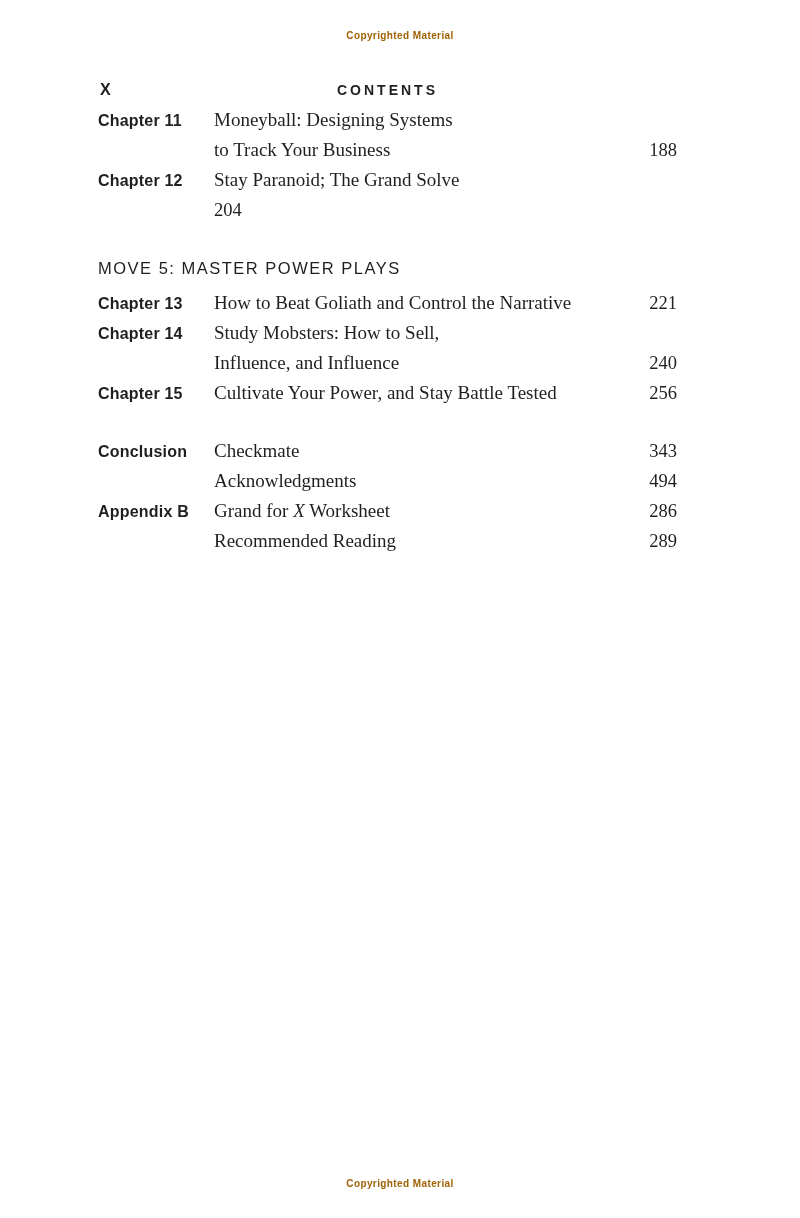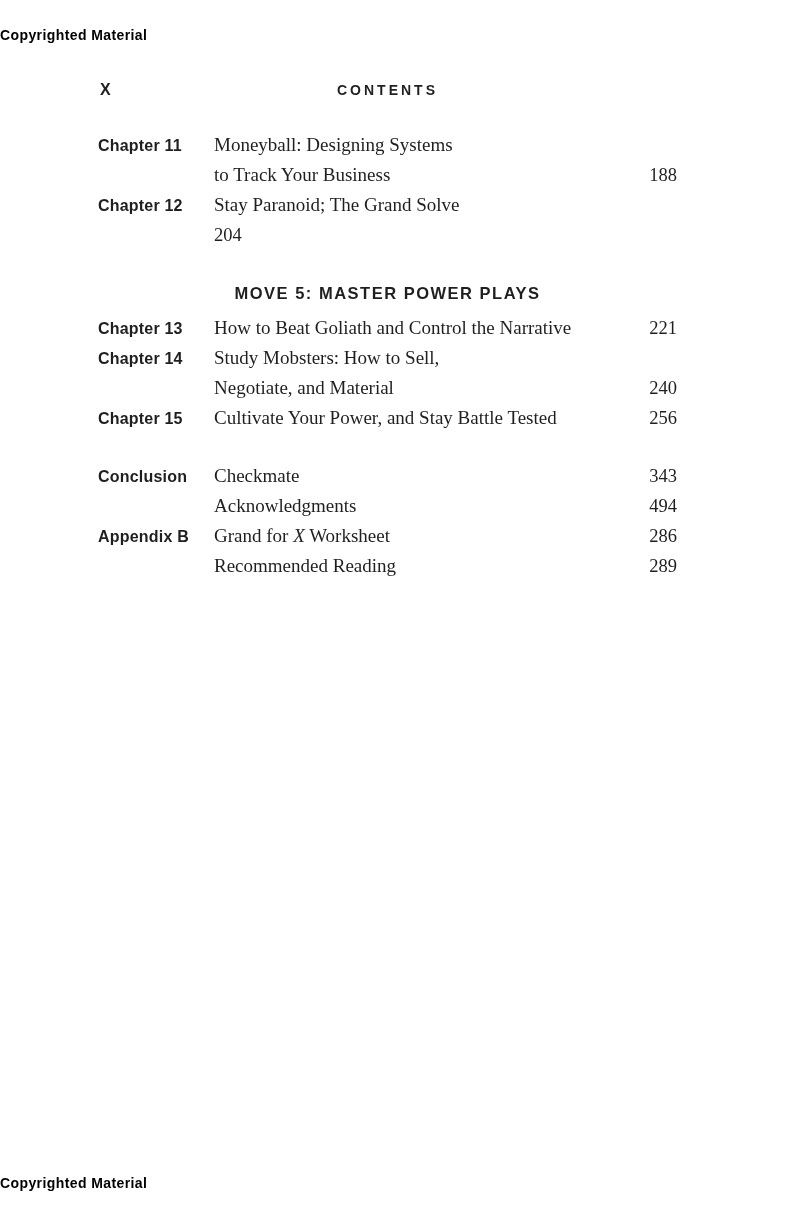--- a/index.html
+++ b/index.html
@@ -11,23 +11,24 @@
     width: 800px;
     height: 1218px;
     position: relative;
     font-family: "Liberation Serif", serif;
     color: #1f1f1f;
     overflow: hidden;
   }
   .notice {
     font-family: "Liberation Sans", sans-serif;
     font-weight: bold;
-    font-size: 14px;
+    font-size: 10px;
     letter-spacing: 0.4px;
-    color: #000000;
+    color: #a16207;
+    text-align: center;
     line-height: 17px;
   }
   .notice.top { padding-top: 27px; }
   .notice.bottom {
     position: absolute;
     left: 0;
     right: 0;
     bottom: 26px;
   }
   .content {
@@ -50,21 +51,21 @@
     letter-spacing: 1px;
   }
   .header-title {
     display: block;
     text-align: center;
     font-family: "Liberation Sans", sans-serif;
     font-weight: bold;
     font-size: 14px;
     letter-spacing: 3px;
   }
-  .toc { margin-top: 25px; }
+  .toc { }
   .row {
     display: flex;
     align-items: baseline;
     height: 30px;
     line-height: 30px;
   }
   .row .label {
     flex: none;
     width: 116px;
     font-family: "Liberation Sans", sans-serif;
@@ -81,23 +82,23 @@
   .row .pageno {
     flex: none;
     font-size: 18.5px;
     text-align: right;
   }
   .section-heading {
     height: 30px;
     line-height: 30px;
     margin-top: 28px;
     margin-bottom: 5px;
-    text-align: center;
+    text-align: left;
     font-family: "Liberation Sans", sans-serif;
-    font-weight: bold;
+    font-weight: normal;
     font-size: 16.5px;
     letter-spacing: 1.5px;
   }
   .group-gap { margin-top: 28px; }
 </style>
 </head>
 <body>
 
 <div class="notice top">Copyrighted Material</div>
 
@@ -133,21 +134,21 @@
       <span class="label">Chapter 13</span>
       <span class="title">How to Beat Goliath and Control the Narrative</span>
       <span class="pageno">221</span>
     </div>
     <div class="row">
       <span class="label">Chapter 14</span>
       <span class="title">Study Mobsters: How to Sell,</span>
     </div>
     <div class="row">
       <span class="label"></span>
-      <span class="title">Negotiate, and Material</span>
+      <span class="title">Influence, and Influence</span>
       <span class="pageno">240</span>
     </div>
     <div class="row">
       <span class="label">Chapter 15</span>
       <span class="title">Cultivate Your Power, and Stay Battle Tested</span>
       <span class="pageno">256</span>
     </div>
 
     <div class="row group-gap">
       <span class="label">Conclusion</span>

